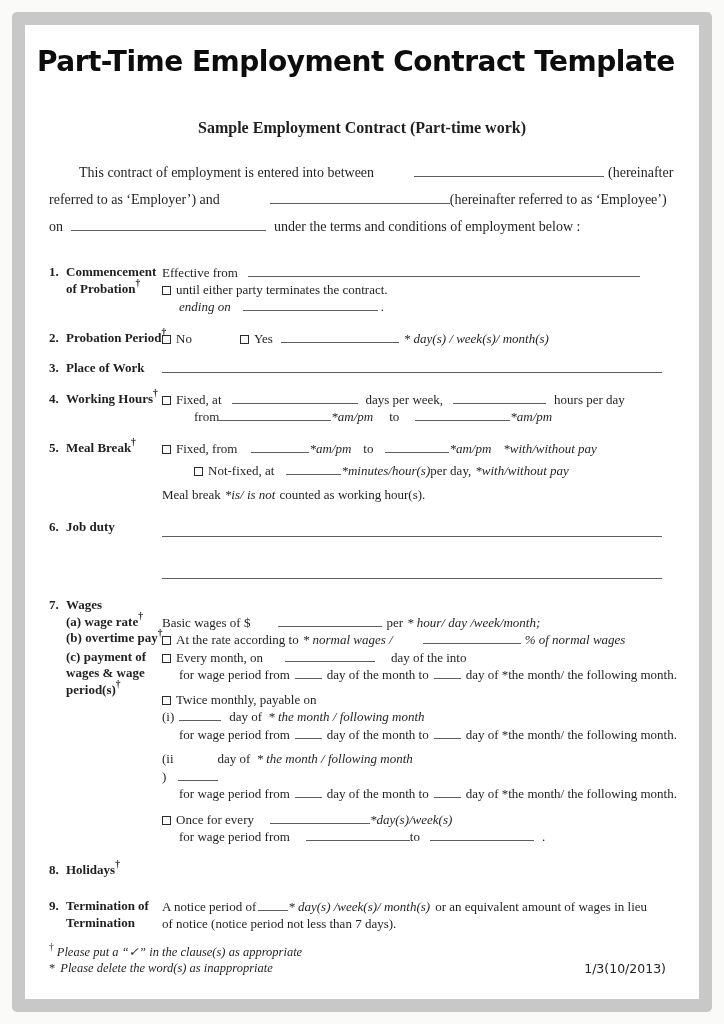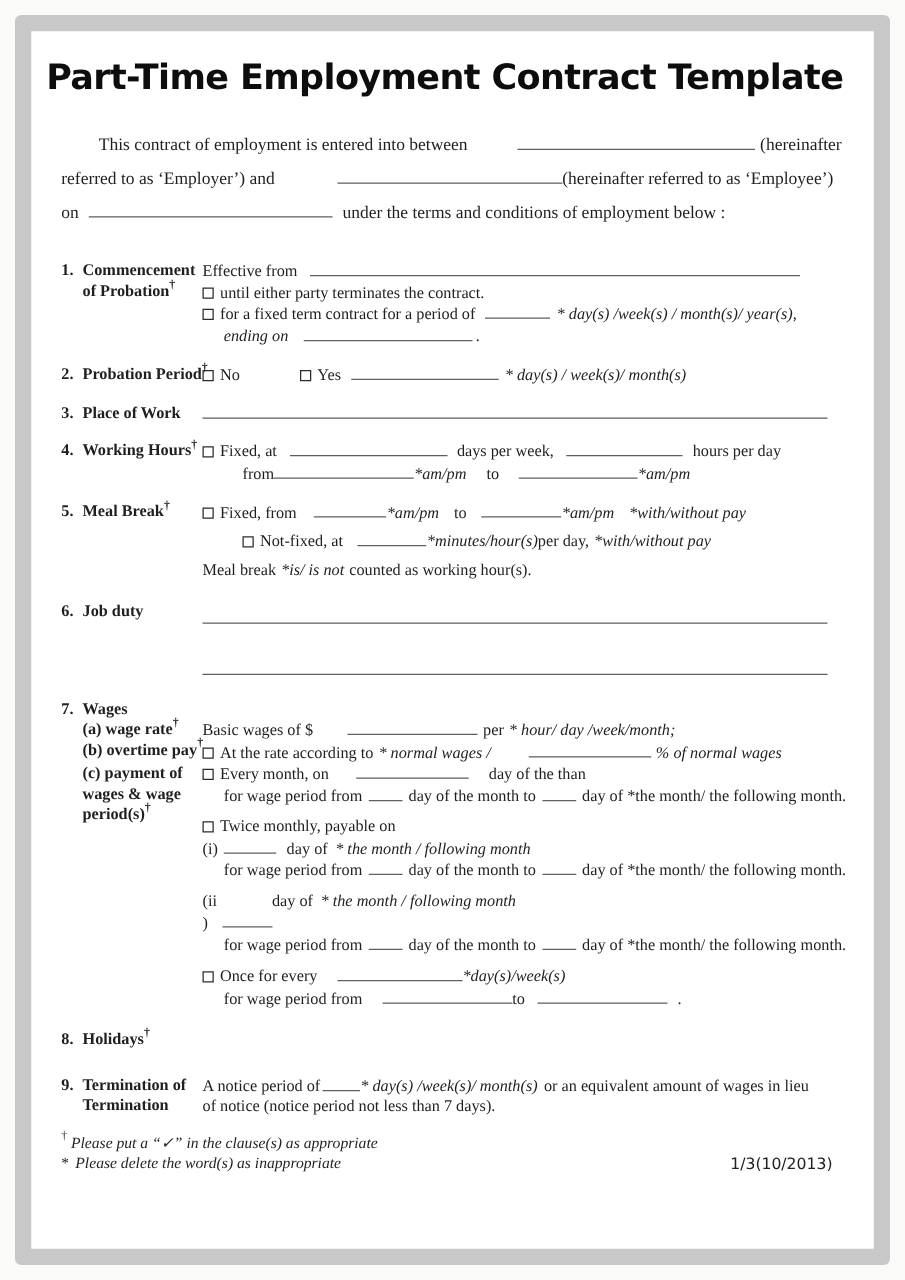--- a/index.html
+++ b/index.html
@@ -51,36 +51,36 @@
   .fn-left .line{line-height:16px;min-height:16px;}
   .page-ref{
     font-family:"DejaVu Sans",sans-serif;font-size:12.5px;color:#222;
   }
 </style>
 </head>
 <body>
 
 <div class="page">
   <div class="banner">Part-Time Employment Contract Template</div>
+  <div class="doc-title">Sample Employment Contract (Part-time work)</div>
   <div class="intro" id="intro">
       <div class="iline" style="padding-left: 30px; font-family: Liberation Serif, serif;"><span class="tx">This contract of employment is entered into between</span><span class="gap" style="width: 40px;"></span><span class="blank" style="width: 190px;"></span><span class="gap" style="width: 4px;"></span><span class="tx">(hereinafter</span></div>
       <div class="iline"><span class="tx">referred to as ‘Employer’) and</span><span class="gap" style="width: 50px;"></span><span class="blank" style="width: 180px;"></span><span class="tx">(hereinafter referred to as ‘Employee’)</span></div>
       <div class="iline"><span class="tx">on</span><span class="gap" style="width: 8px;"></span><span class="blank" style="width: 195px;"></span><span class="gap" style="width: 8px;"></span><span class="tx">under the terms and conditions of employment below :</span></div>
     </div>
   <div class="sections" id="sections">
       <div class="sec-row">
         <div class="col-num">1.</div>
         <div class="col-label">
           <div class="lab-line"><span class="bd">Commencement</span></div>
           <div class="lab-line"><span class="bd">of Probation</span><sup class="dg">†</sup></div>
         </div>
         <div class="col-content">
           <div class="line"><span class="tx">Effective from</span><span class="gap" style="width: 10px;"></span><span class="blank" style="width: 392px;"></span></div>
           <div class="line"><span class="cb"></span><span class="tx">until either party terminates the contract.</span></div>
-          <div class="line"><span class="cb"></span><span class="tx">for a fixed term contract for a period of</span><span class="gap" style="width: 8px;"></span><span class="blank" style="width: 52px;"></span><span class="gap" style="width: 5px;"></span><span class="it">* day(s) /week(s) / month(s)/ year(s),</span></div>
           <div class="line" style="padding-left: 17px;"><span class="it">ending on</span><span class="gap" style="width: 12px;"></span><span class="blank" style="width: 135px;"></span><span class="gap" style="width: 3px;"></span><span class="tx">.</span></div>
         </div>
       </div>
       <div class="sec-row" style="margin-top: 14px;">
         <div class="col-num">2.</div>
         <div class="col-label">
           <div class="lab-line"><span class="bd">Probation Period</span><sup class="dg">†</sup></div>
         </div>
         <div class="col-content">
           <div class="line"><span class="cb"></span><span class="tx">No</span><span class="gap" style="width: 48px;"></span><span class="cb"></span><span class="tx">Yes</span><span class="gap" style="width: 8px;"></span><span class="blank" style="width: 118px;"></span><span class="gap" style="width: 5px;"></span><span class="it">* day(s) / week(s)/ month(s)</span></div>
@@ -140,21 +140,21 @@
         </div>
       </div>
       <div class="sec-row">
         <div class="col-num"></div>
         <div class="col-label">
           <div class="lab-line"><span class="bd">(c) payment of</span></div>
           <div class="lab-line"><span class="bd">wages &amp; wage</span></div>
           <div class="lab-line"><span class="bd">period(s)</span><sup class="dg">†</sup></div>
         </div>
         <div class="col-content">
-          <div class="line"><span class="cb"></span><span class="tx">Every month, on</span><span class="gap" style="width: 22px;"></span><span class="blank" style="width: 90px;"></span><span class="gap" style="width: 16px;"></span><span class="tx">day of the than</span></div>
+          <div class="line"><span class="cb"></span><span class="tx">Every month, on</span><span class="gap" style="width: 22px;"></span><span class="blank" style="width: 90px;"></span><span class="gap" style="width: 16px;"></span><span class="tx">day of the into</span></div>
           <div class="line" style="padding-left: 17px;"><span class="tx">for wage period from</span><span class="gap" style="width: 5px;"></span><span class="blank" style="width: 27px;"></span><span class="gap" style="width: 5px;"></span><span class="tx">day of the month to</span><span class="gap" style="width: 5px;"></span><span class="blank" style="width: 27px;"></span><span class="gap" style="width: 5px;"></span><span class="tx">day of *the month/ the following month.</span></div>
           <div class="line" style="margin-top: 8px;"><span class="cb"></span><span class="tx">Twice monthly, payable on</span></div>
           <div class="line"><span class="tx">(i)</span><span class="gap" style="width: 5px;"></span><span class="blank" style="width: 42px;"></span><span class="gap" style="width: 8px;"></span><span class="tx">day of</span><span class="gap" style="width: 6px;"></span><span class="it">* the month / following month</span></div>
           <div class="line" style="padding-left: 17px;"><span class="tx">for wage period from</span><span class="gap" style="width: 5px;"></span><span class="blank" style="width: 27px;"></span><span class="gap" style="width: 5px;"></span><span class="tx">day of the month to</span><span class="gap" style="width: 5px;"></span><span class="blank" style="width: 27px;"></span><span class="gap" style="width: 5px;"></span><span class="tx">day of *the month/ the following month.</span></div>
           <div class="line" style="margin-top: 8px;"><span class="tx">(ii</span><span class="gap" style="width: 44px;"></span><span class="tx">day of</span><span class="gap" style="width: 6px;"></span><span class="it">* the month / following month</span></div>
           <div class="line"><span class="tx">)</span><span class="gap" style="width: 12px;"></span><span class="blank" style="width: 40px;"></span></div>
           <div class="line" style="padding-left: 17px;"><span class="tx">for wage period from</span><span class="gap" style="width: 5px;"></span><span class="blank" style="width: 27px;"></span><span class="gap" style="width: 5px;"></span><span class="tx">day of the month to</span><span class="gap" style="width: 5px;"></span><span class="blank" style="width: 27px;"></span><span class="gap" style="width: 5px;"></span><span class="tx">day of *the month/ the following month.</span></div>
           <div class="line" style="margin-top: 8px;"><span class="cb"></span><span class="tx">Once for every</span><span class="gap" style="width: 16px;"></span><span class="blank" style="width: 100px;"></span><span class="it">*day(s)/week(s)</span></div>
           <div class="line" style="padding-left: 17px;"><span class="tx">for wage period from</span><span class="gap" style="width: 16px;"></span><span class="blank" style="width: 104px;"></span><span class="tx">to</span><span class="gap" style="width: 10px;"></span><span class="blank" style="width: 104px;"></span><span class="gap" style="width: 8px;"></span><span class="tx">.</span></div>
         </div>

